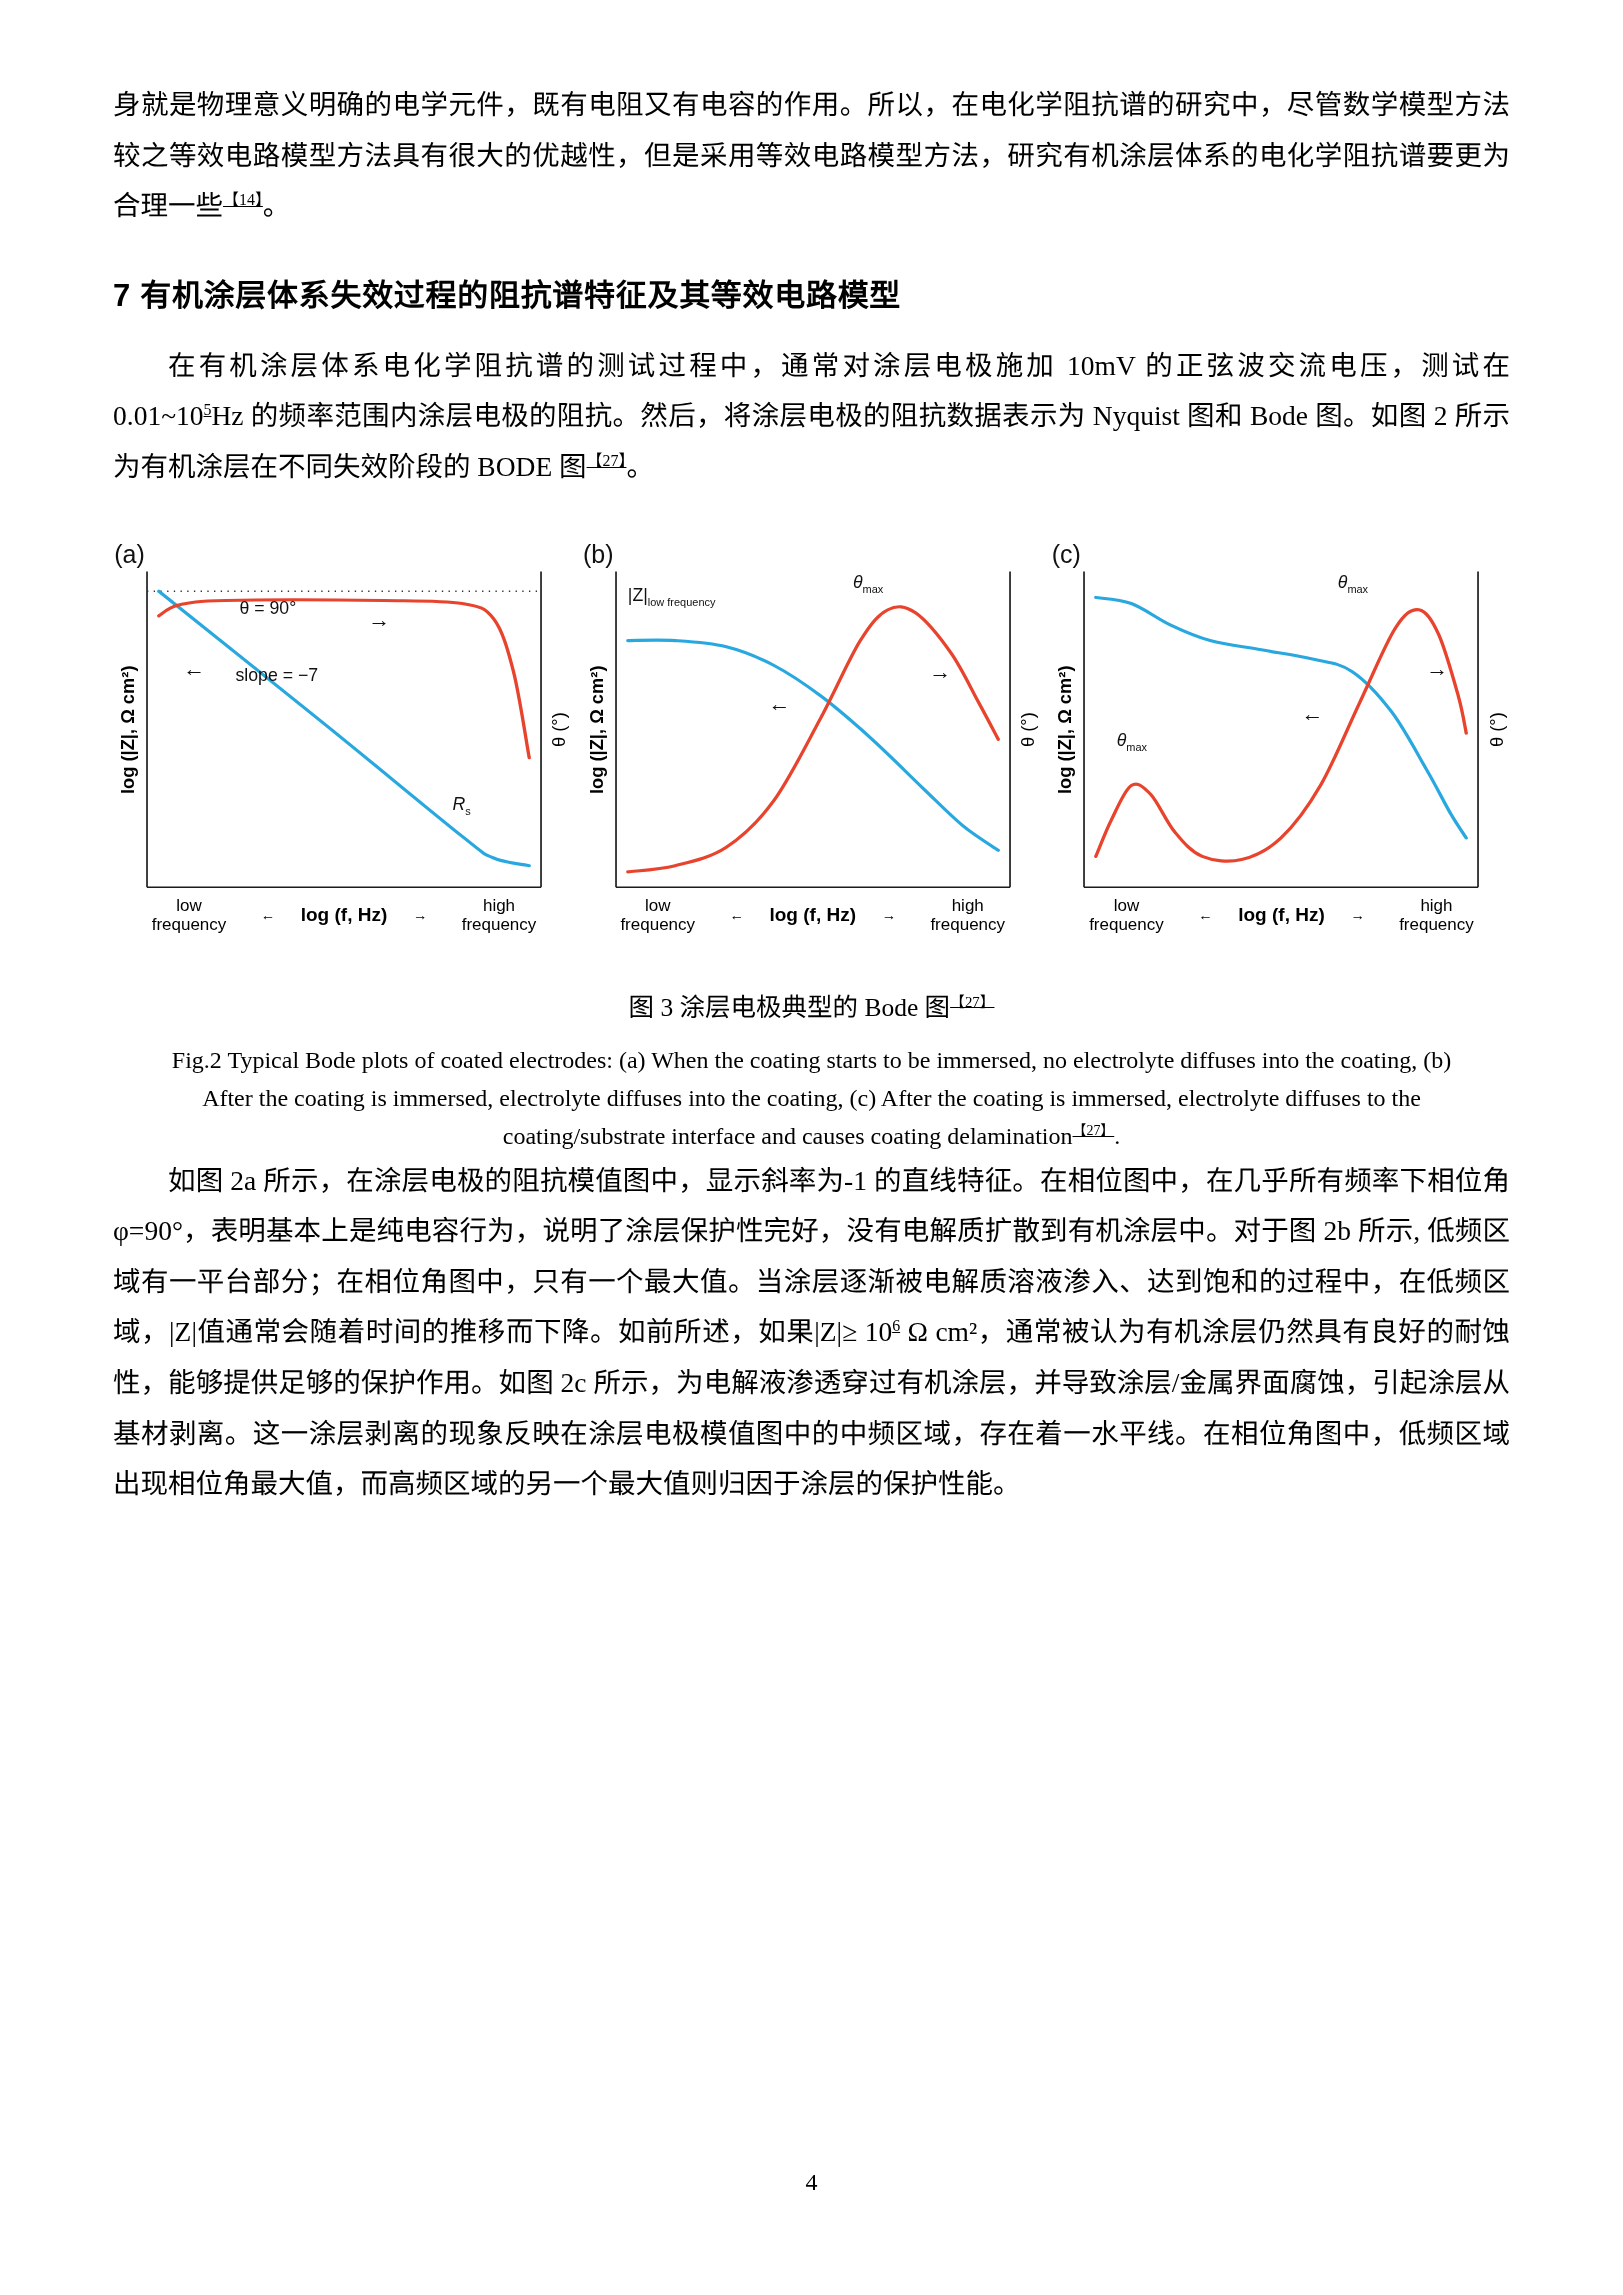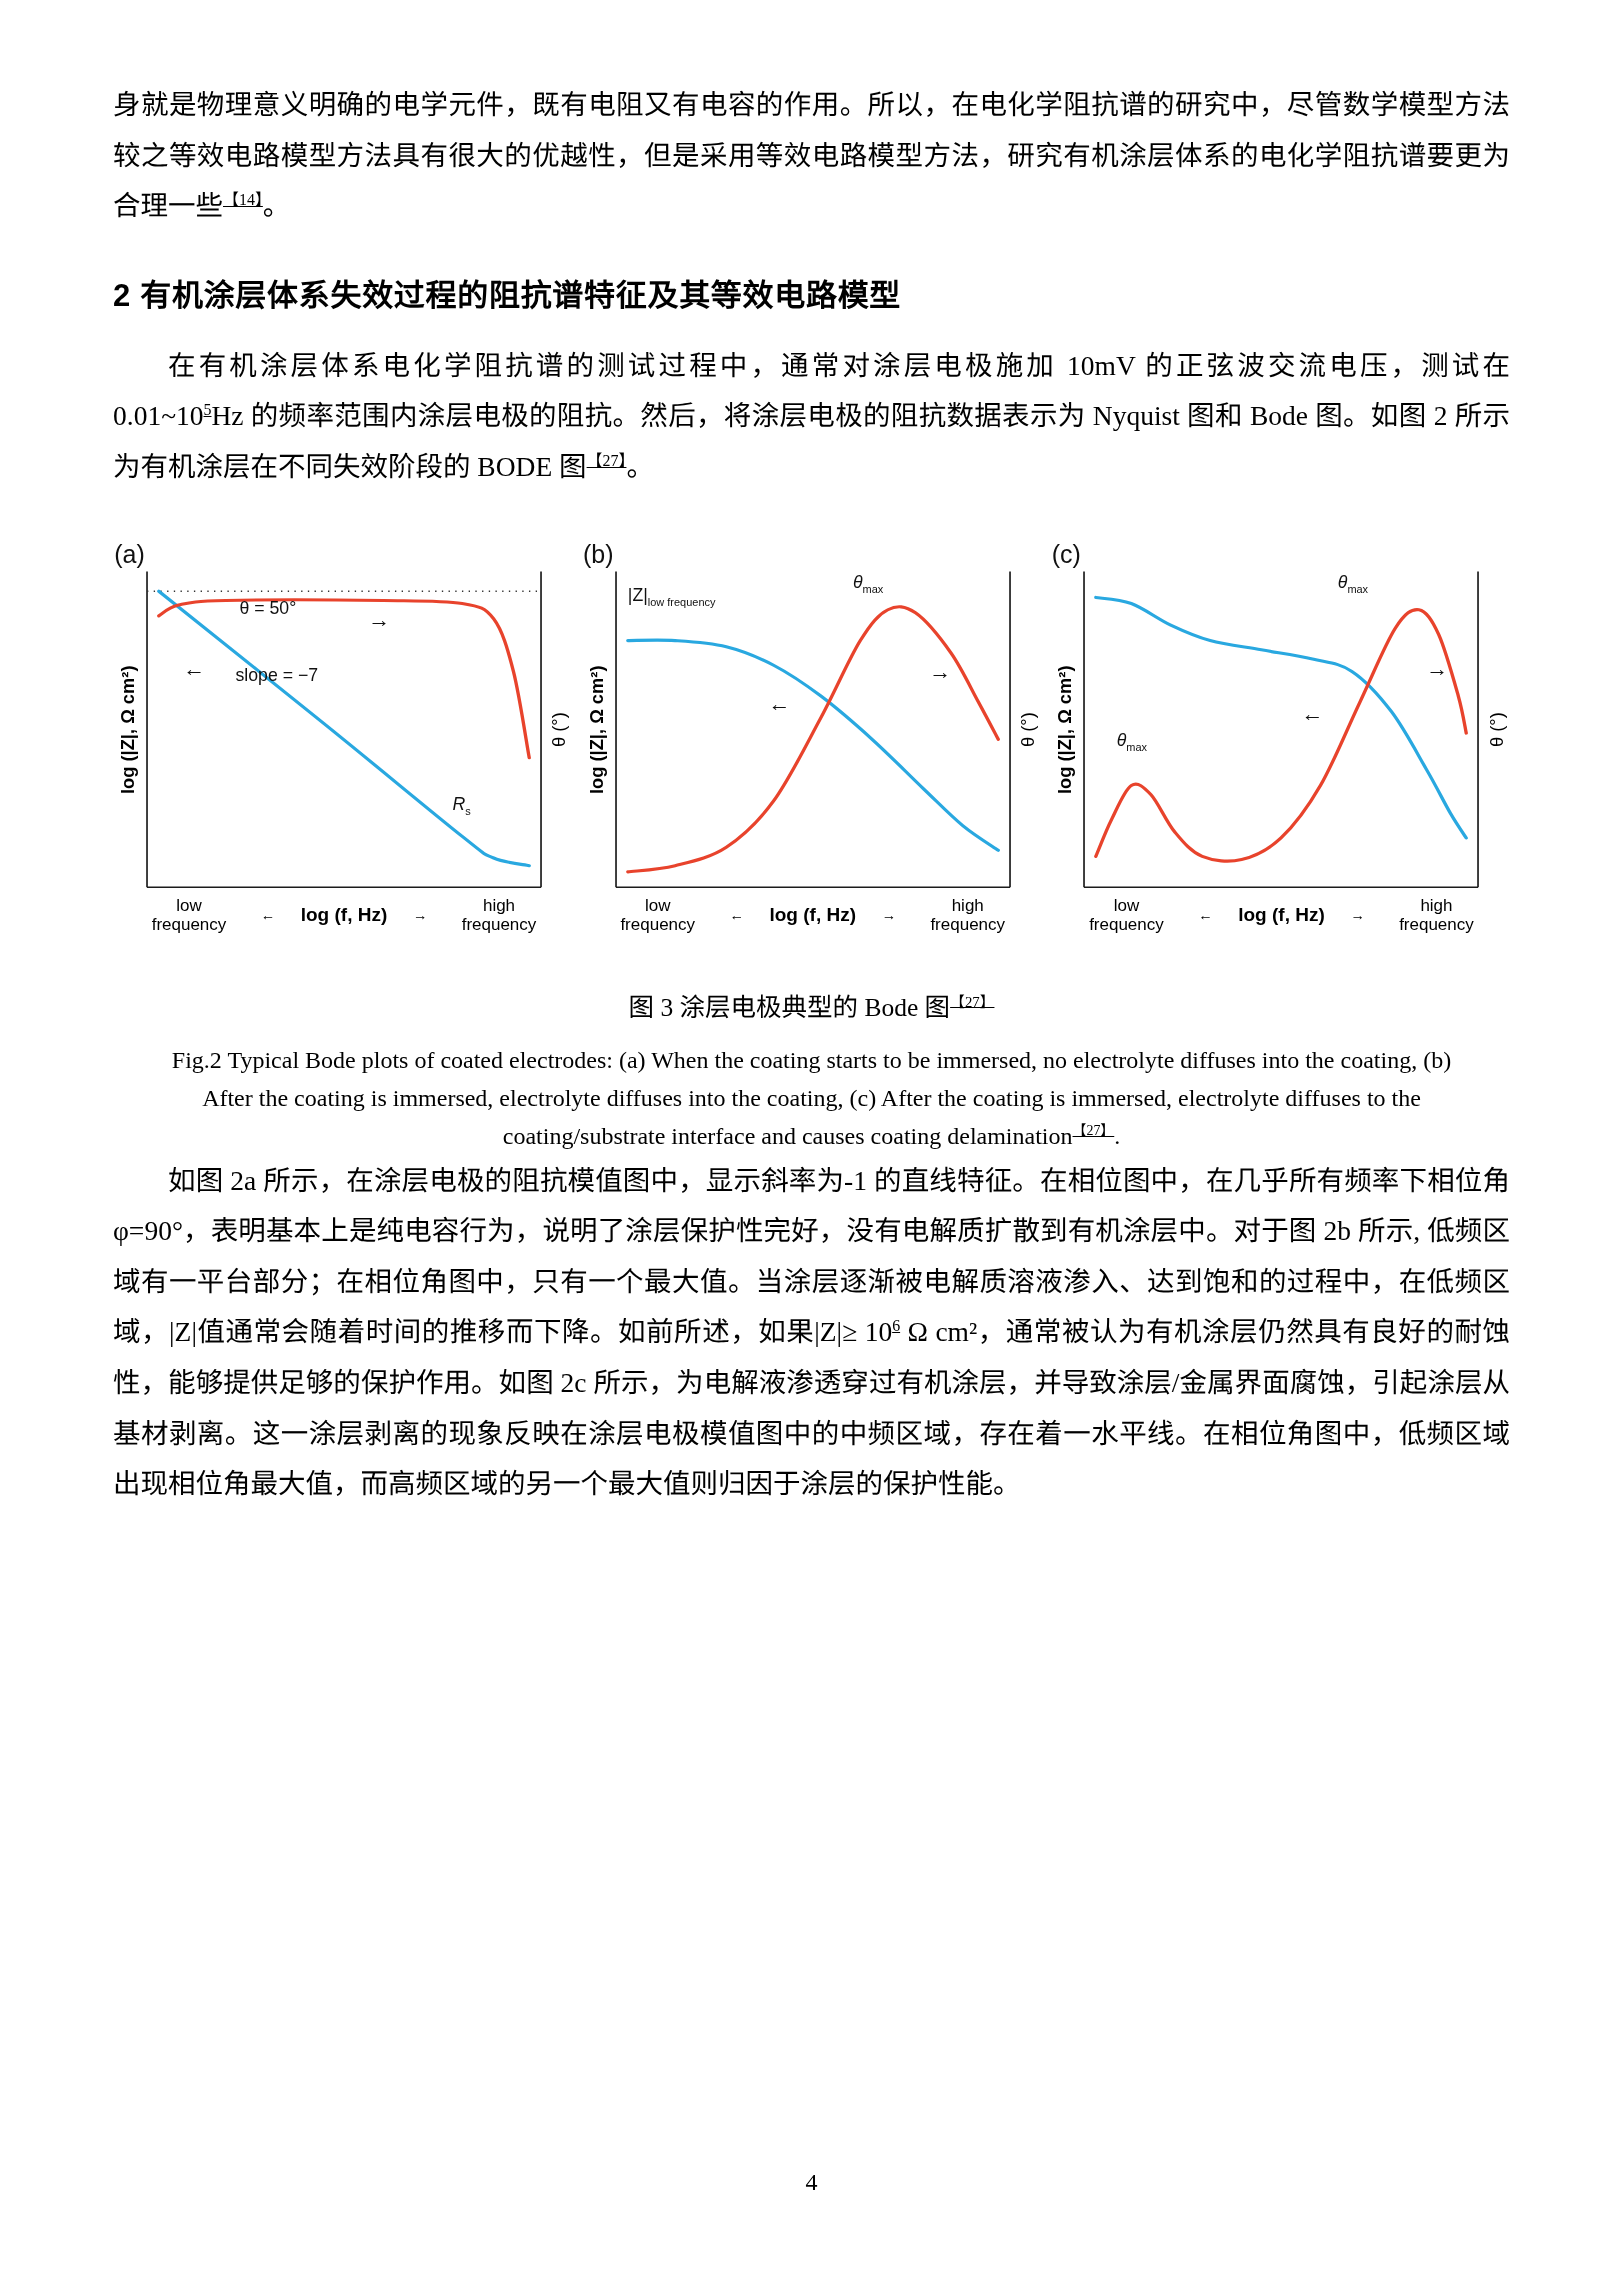--- a/index.html
+++ b/index.html
@@ -51,40 +51,40 @@
     text-align:center;font-size:24px;
   }
 </style>
 </head>
 <body>
 
 <div class="content">
 
   <p class="body"><span>身就是物理意义明确的电学元件，既有电阻又有电容的作用。所以，在电化学阻抗谱的研究中，尽管数学模型方法较之等效电路模型方法具有很大的优越性，但是采用等效电路模型方法，研究有机涂层体系的电化学阻抗谱要更为合理一些</span><sup>【14】</sup><span>。</span></p>
 
-  <h2 class="section">2 有机涂层体系失效过程的阻抗谱特征及其等效电路模型</h2>
+  <h2 class="section">7 有机涂层体系失效过程的阻抗谱特征及其等效电路模型</h2>
 
   <p class="body indent"><span>在有机涂层体系电化学阻抗谱的测试过程中，通常对涂层电极施加 10mV 的正弦波交流电压，测试在 0.01~10</span><sup>5</sup><span>Hz 的频率范围内涂层电极的阻抗。然后，将涂层电极的阻抗数据表示为 Nyquist 图和 Bode 图。如图 2 所示为有机涂层在不同失效阶段的 BODE 图</span><sup>【27】</sup><span>。</span></p>
 
   <div class="figure">
 
     <div class="panel">
       <span class="panel-label">(a)</span>
       <div class="plot-row">
         <div class="ylab left">log (|Z|, Ω cm²)</div>
         <div class="plot-wrap">
           <svg id="plot-0" class="plot" viewBox="0 0 600 520" preserveAspectRatio="none">
               <line x1="6" y1="4" x2="6" y2="514" stroke="#1b1b1b" stroke-width="2.5"></line>
               <line x1="6" y1="514" x2="594" y2="514" stroke="#1b1b1b" stroke-width="2.5"></line>
               <line x1="594" y1="4" x2="594" y2="514" stroke="#1b1b1b" stroke-width="2.5"></line>
               <line x1="6" y1="35.920000000000016" x2="594" y2="35.920000000000016" stroke="#333" stroke-width="2.5" stroke-dasharray="2 8"></line>
               <path d="M23.6 35.9 C64.8 71.6 195.1 184.1 270.6 250.1 C346.1 316.0 434.3 395.7 476.4 431.8 C518.5 467.9 506.8 458.8 523.4 466.7 C540.1 474.6 567.5 477.1 576.4 479.1" fill="none" stroke="#29a8e0" stroke-width="5" stroke-linecap="round" stroke-linejoin="round"></path>
               <path d="M23.6 75.8 C28.5 72.9 36.4 62.5 53.0 58.3 C69.7 54.2 72.6 52.1 123.6 50.9 C174.6 49.6 300.0 50.0 358.8 50.9 C417.6 51.7 449.0 50.9 476.4 55.8 C503.8 60.8 510.7 62.5 523.4 80.7 C536.2 99.0 544.0 128.1 552.8 165.4 C561.7 202.8 572.4 281.6 576.4 304.8" fill="none" stroke="#e8432c" stroke-width="5" stroke-linecap="round" stroke-linejoin="round"></path>
             </svg>
-          <span class="ann" style="left:24%;top:9%">θ = 50°</span>
+          <span class="ann" style="left:24%;top:9%">θ = 90°</span>
           <span class="ann arrow" style="left:56%;top:12%">→</span>
           <span class="ann" style="left:23%;top:30%">slope = −7</span>
           <span class="ann arrow" style="left:10%;top:27%">←</span>
           <span class="ann" style="left:77%;top:70%"><i>R</i><sub>s</sub></span>
         </div>
         <div class="ylab right">θ (°)</div>
       </div>
       <div class="xrow">
         <span class="xfreq">low frequency</span>
         <span class="xarrow">←</span>

